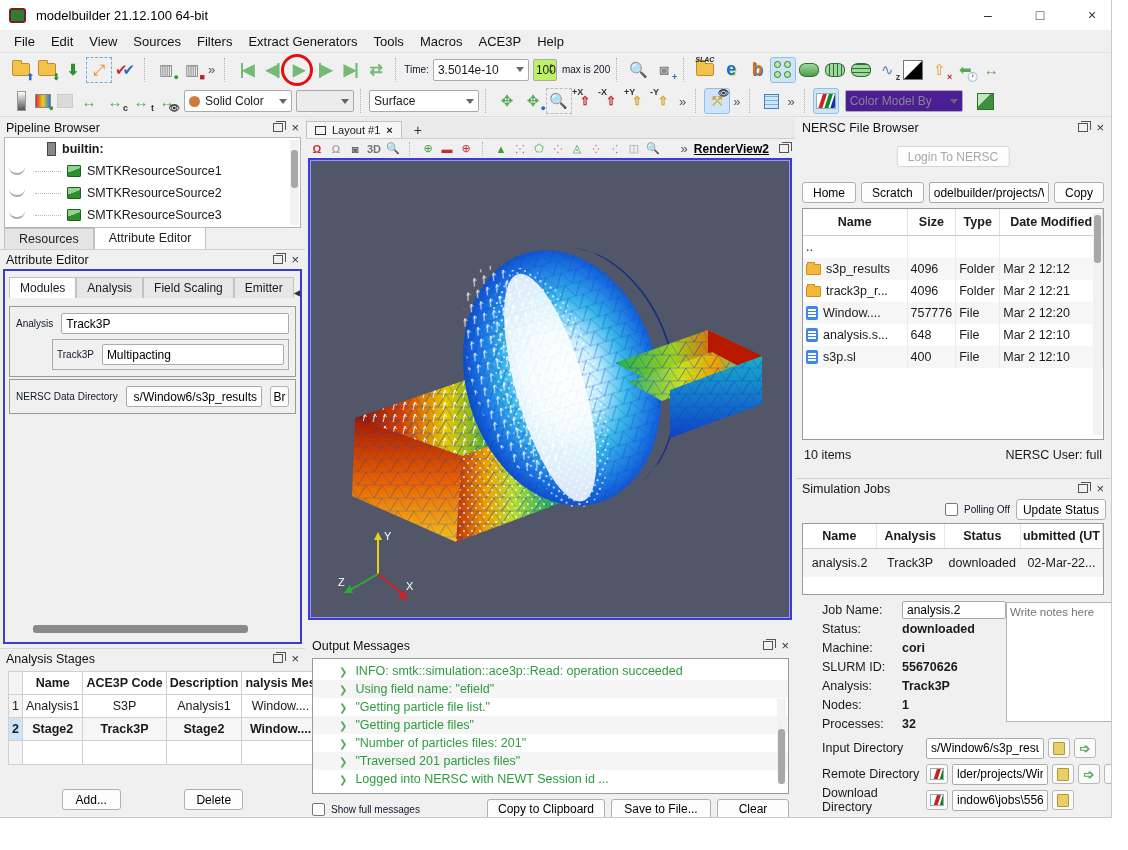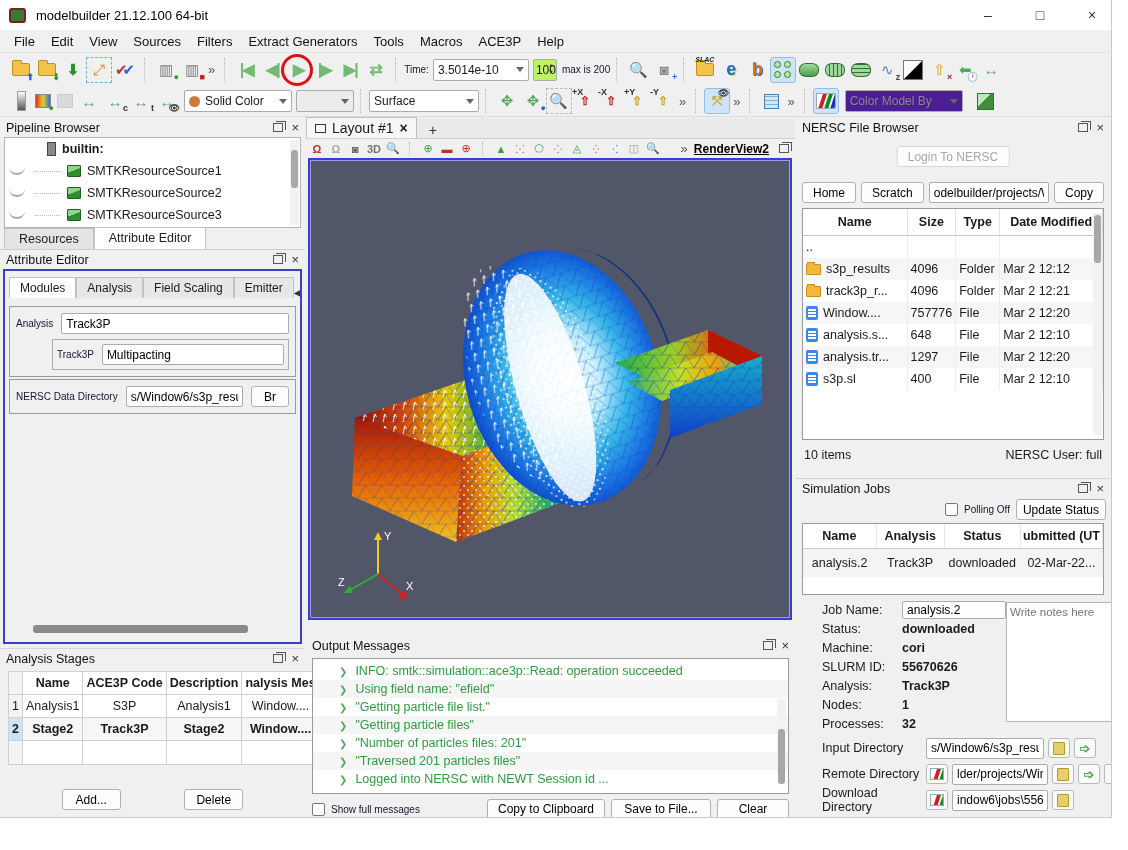--- a/index.html
+++ b/index.html
@@ -86,21 +86,21 @@
   .stages-table th,.stages-table td { border:1px solid #d0d0d0; font-size:12.5px; padding:4px 3px; text-align:center; white-space:nowrap; overflow:hidden; }
   .stages-table th { font-weight:bold; background:#fff; }
   .stages-table .rowhdr { width:18px; background:#f4f4f4; }
   .stages-table .rowhdr.sel { background:#cde4f7; font-weight:bold; }
   .stages-table tr.sel td { font-weight:bold; background:#f6f6f6; }
   .stages-btns { position:absolute; left:0; right:0; bottom:8px; display:flex; justify-content:space-around; padding:0 30px; }
   .stages-btns .btn { width:59px; }
 
   
   #view-tabbar { position:absolute; left:306px; top:118px; width:489px; height:21px; display:flex; align-items:flex-end; background:#eaeaea; border-bottom:1px solid #cfcfcf; }
-  .vtab { display:flex; align-items:center; gap:6px; background:#f6f6f6; border:1px solid #c2c2c2; border-bottom:none; padding:2px 8px; font-size:14px; }
+  .vtab { display:flex; align-items:center; gap:6px; background:#f6f6f6; border:1px solid #c2c2c2; border-bottom:none; padding:2px 8px; font-size:11px; }
   .vtab .wico { width:11px; height:9px; border:1.5px solid #333; }
   .plus-tab { padding:0 12px; font-size:14px; color:#333; }
   #render-toolbar { position:absolute; left:306px; top:139px; width:489px; height:19px; display:flex; align-items:center; gap:1px; padding:0 2px; }
   .rti { width:18px; height:16px; display:inline-flex; align-items:center; justify-content:center; font-size:11px; flex:none; color:#666; }
   .rv-link { font-size:12px; font-weight:bold; text-decoration:underline; color:#000; margin-left:2px; white-space:nowrap; }
   #render-view { position:absolute; left:308px; top:158px; width:484px; height:462px; background:#525669; border:2px solid #3b3bd6; box-shadow:inset 0 0 0 1px #9a9ae8; }
 
   
   #output { position:absolute; left:306px; top:636px; width:489px; height:190px; }
   .msg-list { position:absolute; left:6px; top:22px; right:6px; height:136px; background:#fff; border:1px solid #9a9a9a; overflow:hidden; padding-top:3px; }
@@ -404,21 +404,21 @@
         </div>
         <div class="form-row" style="margin-left:36px;margin-bottom:0;border:1px solid #aaa;padding:4px">
           <span class="lbl">Track3P</span>
           <input class="field" style="flex: 1 1 0%;" value="Multipacting">
         </div>
       </div>
       <div class="groupbox" style="margin-top:2px">
         <div class="form-row" style="margin-bottom:0">
           <span class="lbl">NERSC Data Directory</span>
           <input class="field" style="flex: 1 1 0%; width: 60px; text-align: right;" value="s/Window6/s3p_results">
-          <button class="btn" style="width:38px;padding:0">Br</button>
+          <button class="btn" style="width:19px;padding:0">Br</button>
         </div>
       </div>
       <div class="hscroll">
         <div class="handle" style="left:20px;width:215px"></div>
       </div>
     </div>
   </div>
 
   <div id="stages">
     <div class="panel-title">
@@ -734,31 +734,20 @@
                 </span>
               </td>
             <td>648</td>
               <td>File</td>
               <td>Mar 2 12:10</td>
           </tr>
           <tr>
             <td>
                 <span class="name-cell">
                   <span class="mini-file"></span>
-                  <span>analysis.tr...</span>
-                </span>
-              </td>
-            <td>1297</td>
-              <td>File</td>
-              <td>Mar 2 12:20</td>
-          </tr>
-          <tr>
-            <td>
-                <span class="name-cell">
-                  <span class="mini-file"></span>
                   <span>s3p.sl</span>
                 </span>
               </td>
             <td>400</td>
               <td>File</td>
               <td>Mar 2 12:10</td>
           </tr>
         </tbody>
       </table>
       <div class="vscroll" style="top:4px;bottom:4px;right:1px">

